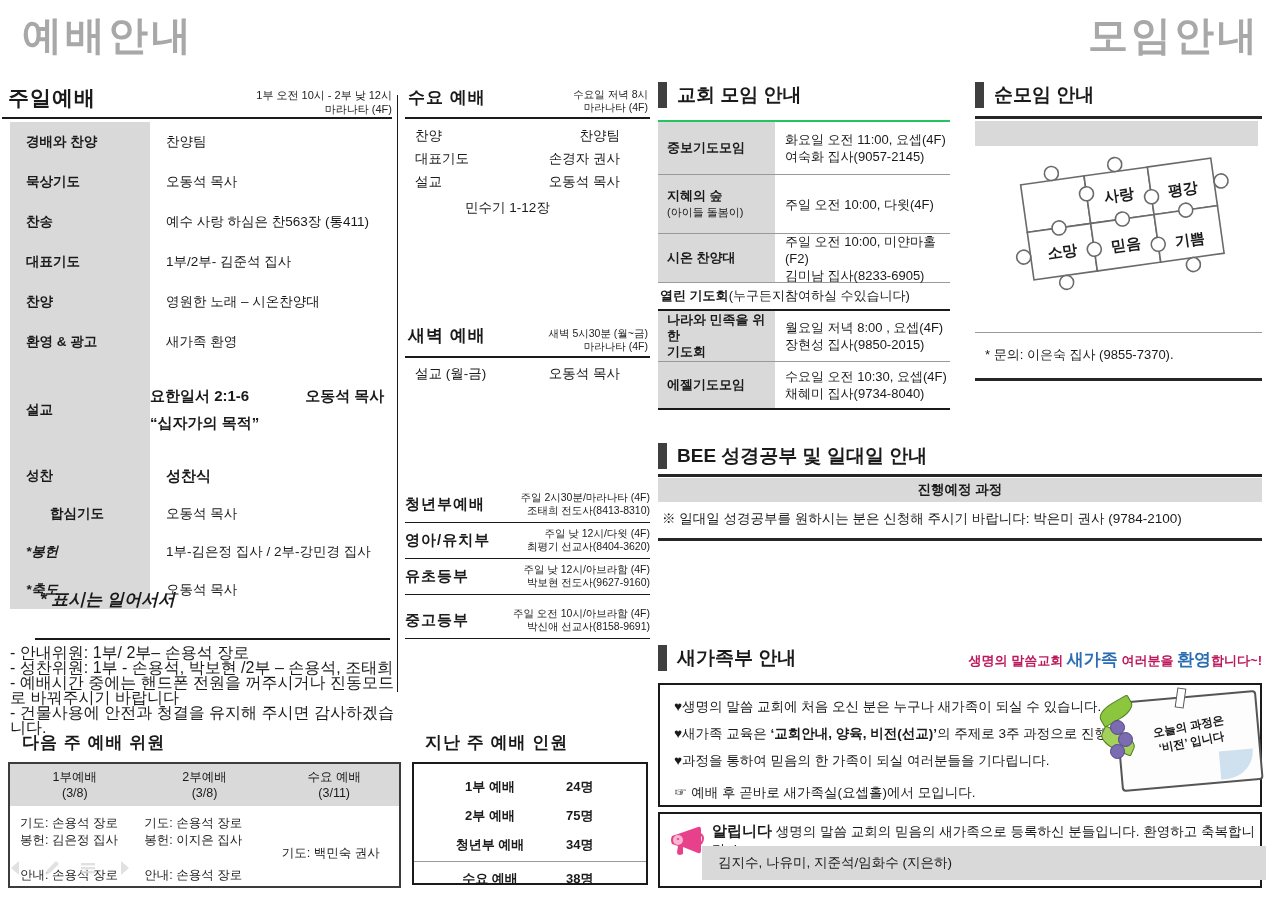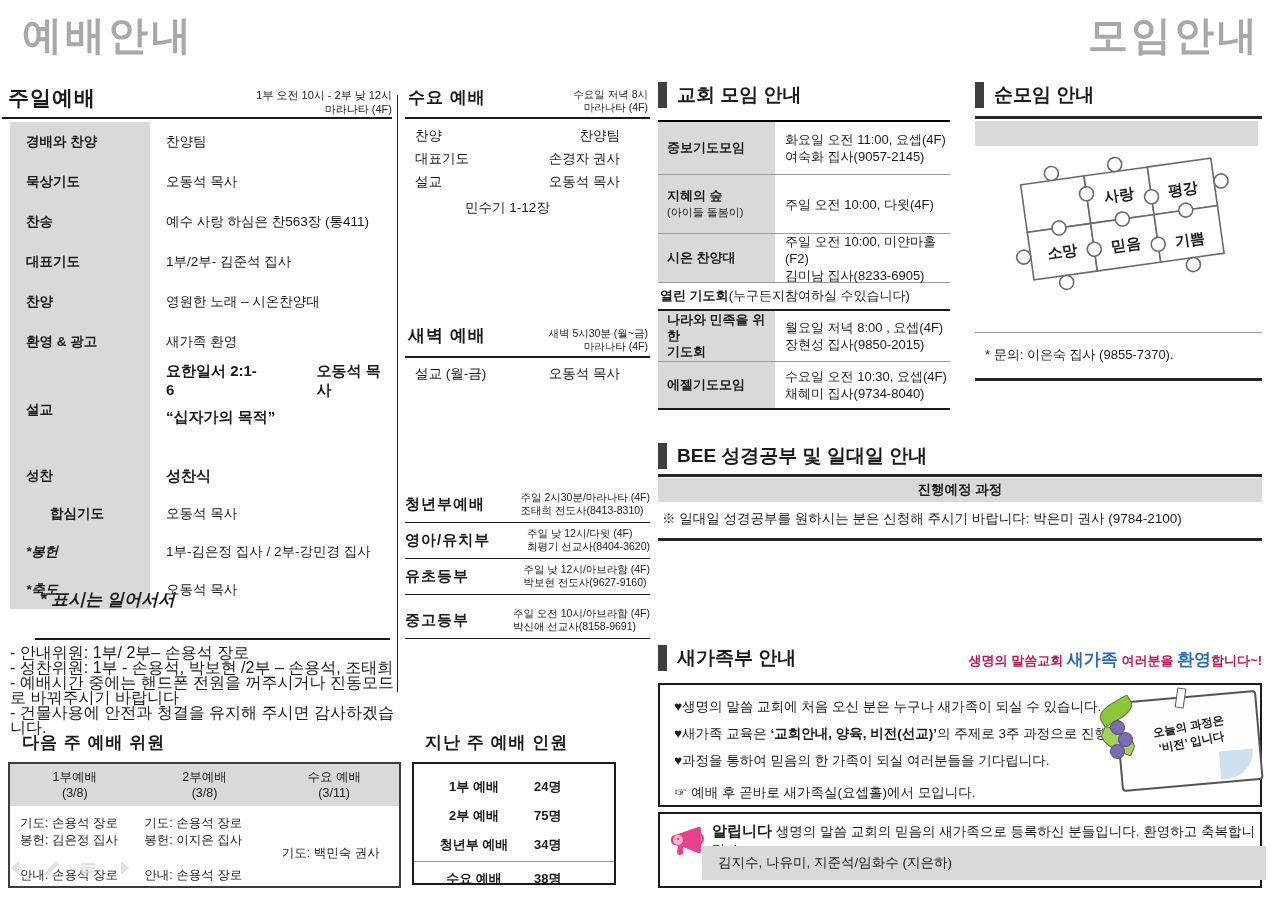--- a/index.html
+++ b/index.html
@@ -19,21 +19,21 @@
   .sun-label{background:#d9d9d9;display:flex;align-items:center;padding-left:16px;
              font-weight:bold;font-size:13.5px;}
   .sun-value{display:flex;align-items:center;padding-left:16px;font-size:13.5px;}
   .italic{font-style:italic;}
   
   .wrow{display:flex;justify-content:space-between;align-items:center;
         padding:0 30px 0 10px;font-size:13.5px;height:23px;}
   .dept{position:absolute;left:405px;width:245px;height:36px;border-bottom:1.5px solid #1a1a1a;
         display:flex;justify-content:space-between;align-items:center;}
   .dept-name{font-weight:800;font-size:15px;letter-spacing:1px;}
-  .dept-right{font-size:10.5px;line-height:13px;}
+  .dept-right{font-size:10.5px;text-align:right;line-height:13px;}
   
   .sec-title{display:flex;align-items:center;gap:10px;font-weight:800;font-size:19px;}
   .sec-bar{width:9px;height:26px;background:#3f3f3f;flex:0 0 9px;}
   
   .mrow{display:flex;border-bottom:1px solid #9a9a9a;}
   .mlabel{width:104px;background:#d9d9d9;padding:6px 4px 6px 9px;font-weight:bold;
           font-size:13px;line-height:16px;display:flex;flex-direction:column;justify-content:center;}
   .mlabel .sub{font-weight:normal;font-size:11px;}
   .mvalue{flex:1;padding:4px 0 4px 10px;font-size:13px;line-height:17px;
           display:flex;flex-direction:column;justify-content:center;}
@@ -74,21 +74,21 @@
     <div class="sun-label" style="height:40px;">찬송</div>
     <div class="sun-value" style="height:40px;">예수 사랑 하심은 찬563장 (통411)</div>
     <div class="sun-label" style="height:40px;">대표기도</div>
     <div class="sun-value" style="height:40px;">1부/2부- 김준석 집사</div>
     <div class="sun-label" style="height:40px;">찬양</div>
     <div class="sun-value" style="height:40px;">영원한 노래 –  시온찬양대</div>
     <div class="sun-label" style="height:40px;">환영 &amp; 광고</div>
     <div class="sun-value" style="height:40px;">새가족 환영</div>
 
     <div class="sun-label" style="height:95px;">설교</div>
-    <div style="height:95px;padding-left:16px;display:flex;flex-direction:column;justify-content:flex-start;gap:8px;">
+    <div style="height:95px;display:flex;flex-direction:column;justify-content:center;gap:8px;">
       <div style="font-weight:bold;font-size:15px;display:flex;gap:56px;">
         <span>요한일서 2:1-6</span>
         <span>오동석 목사</span>
       </div>
       <div style="font-weight:bold;font-size:15px;">“십자가의 목적”</div>
     </div>
 
     <div class="sun-label" style="height:38px;">성찬</div>
     <div class="sun-value" style="height:38px;font-weight:bold;font-size:15px;">성찬식</div>
     <div class="sun-label" style="height:38px;padding-left:40px;">합심기도</div>
@@ -204,21 +204,21 @@
   <div class="dept" style="top:558px;">
     <span class="dept-name">유초등부</span>
     <span class="dept-right"><span>주일 낮 12시/아브라함 (4F)</span><br><span>박보현 전도사(9627-9160)</span></span>
   </div>
   <div class="dept" style="top:602px;">
     <span class="dept-name">중고등부</span>
     <span class="dept-right"><span>주일 오전 10시/아브라함 (4F)</span><br><span>박신애 선교사(8158-9691)</span></span>
   </div>
 
   <div class="abs h-title-sm" style="left:425px;top:731px;">지난 주 예배 인원</div>
-  <div class="abs" style="left:412px;top:762px;width:204px;height:123px;border:2.5px solid #1a1a1a;box-sizing:border-box;padding-top:8px;">
+  <div class="abs" style="left:412px;top:762px;width:236px;height:123px;border:2.5px solid #1a1a1a;box-sizing:border-box;padding-top:8px;">
     <div class="att-row">
         <span class="att-label">1부 예배</span>
         <span class="att-value">24명</span>
       </div>
     <div class="att-row">
         <span class="att-label">2부 예배</span>
         <span class="att-value">75명</span>
       </div>
     <div class="att-row">
         <span class="att-label">청년부 예배</span>
@@ -228,21 +228,21 @@
     <div class="att-row">
         <span class="att-label">수요 예배</span>
         <span class="att-value">38명</span>
       </div>
   </div>
 
   <div class="abs sec-title" style="left:658px;top:82px;">
     <span class="sec-bar"></span>
     <span>교회 모임 안내</span>
   </div>
-  <div class="abs" style="left:658px;top:120px;width:292px;border-top:2px solid #000000;border-bottom:2px solid #1a1a1a;">
+  <div class="abs" style="left:658px;top:120px;width:292px;border-top:2px solid #22c55e;border-bottom:2px solid #1a1a1a;">
     <div class="mrow" style="height:52px;">
       <div class="mlabel">
           <span>중보기도모임</span>
         </div>
       <div class="mvalue">
           <span>화요일 오전 11:00, 요셉(4F)</span>
           <span>여숙화 집사(9057-2145)</span>
         </div>
     </div>
     <div class="mrow" style="height:58px;">

